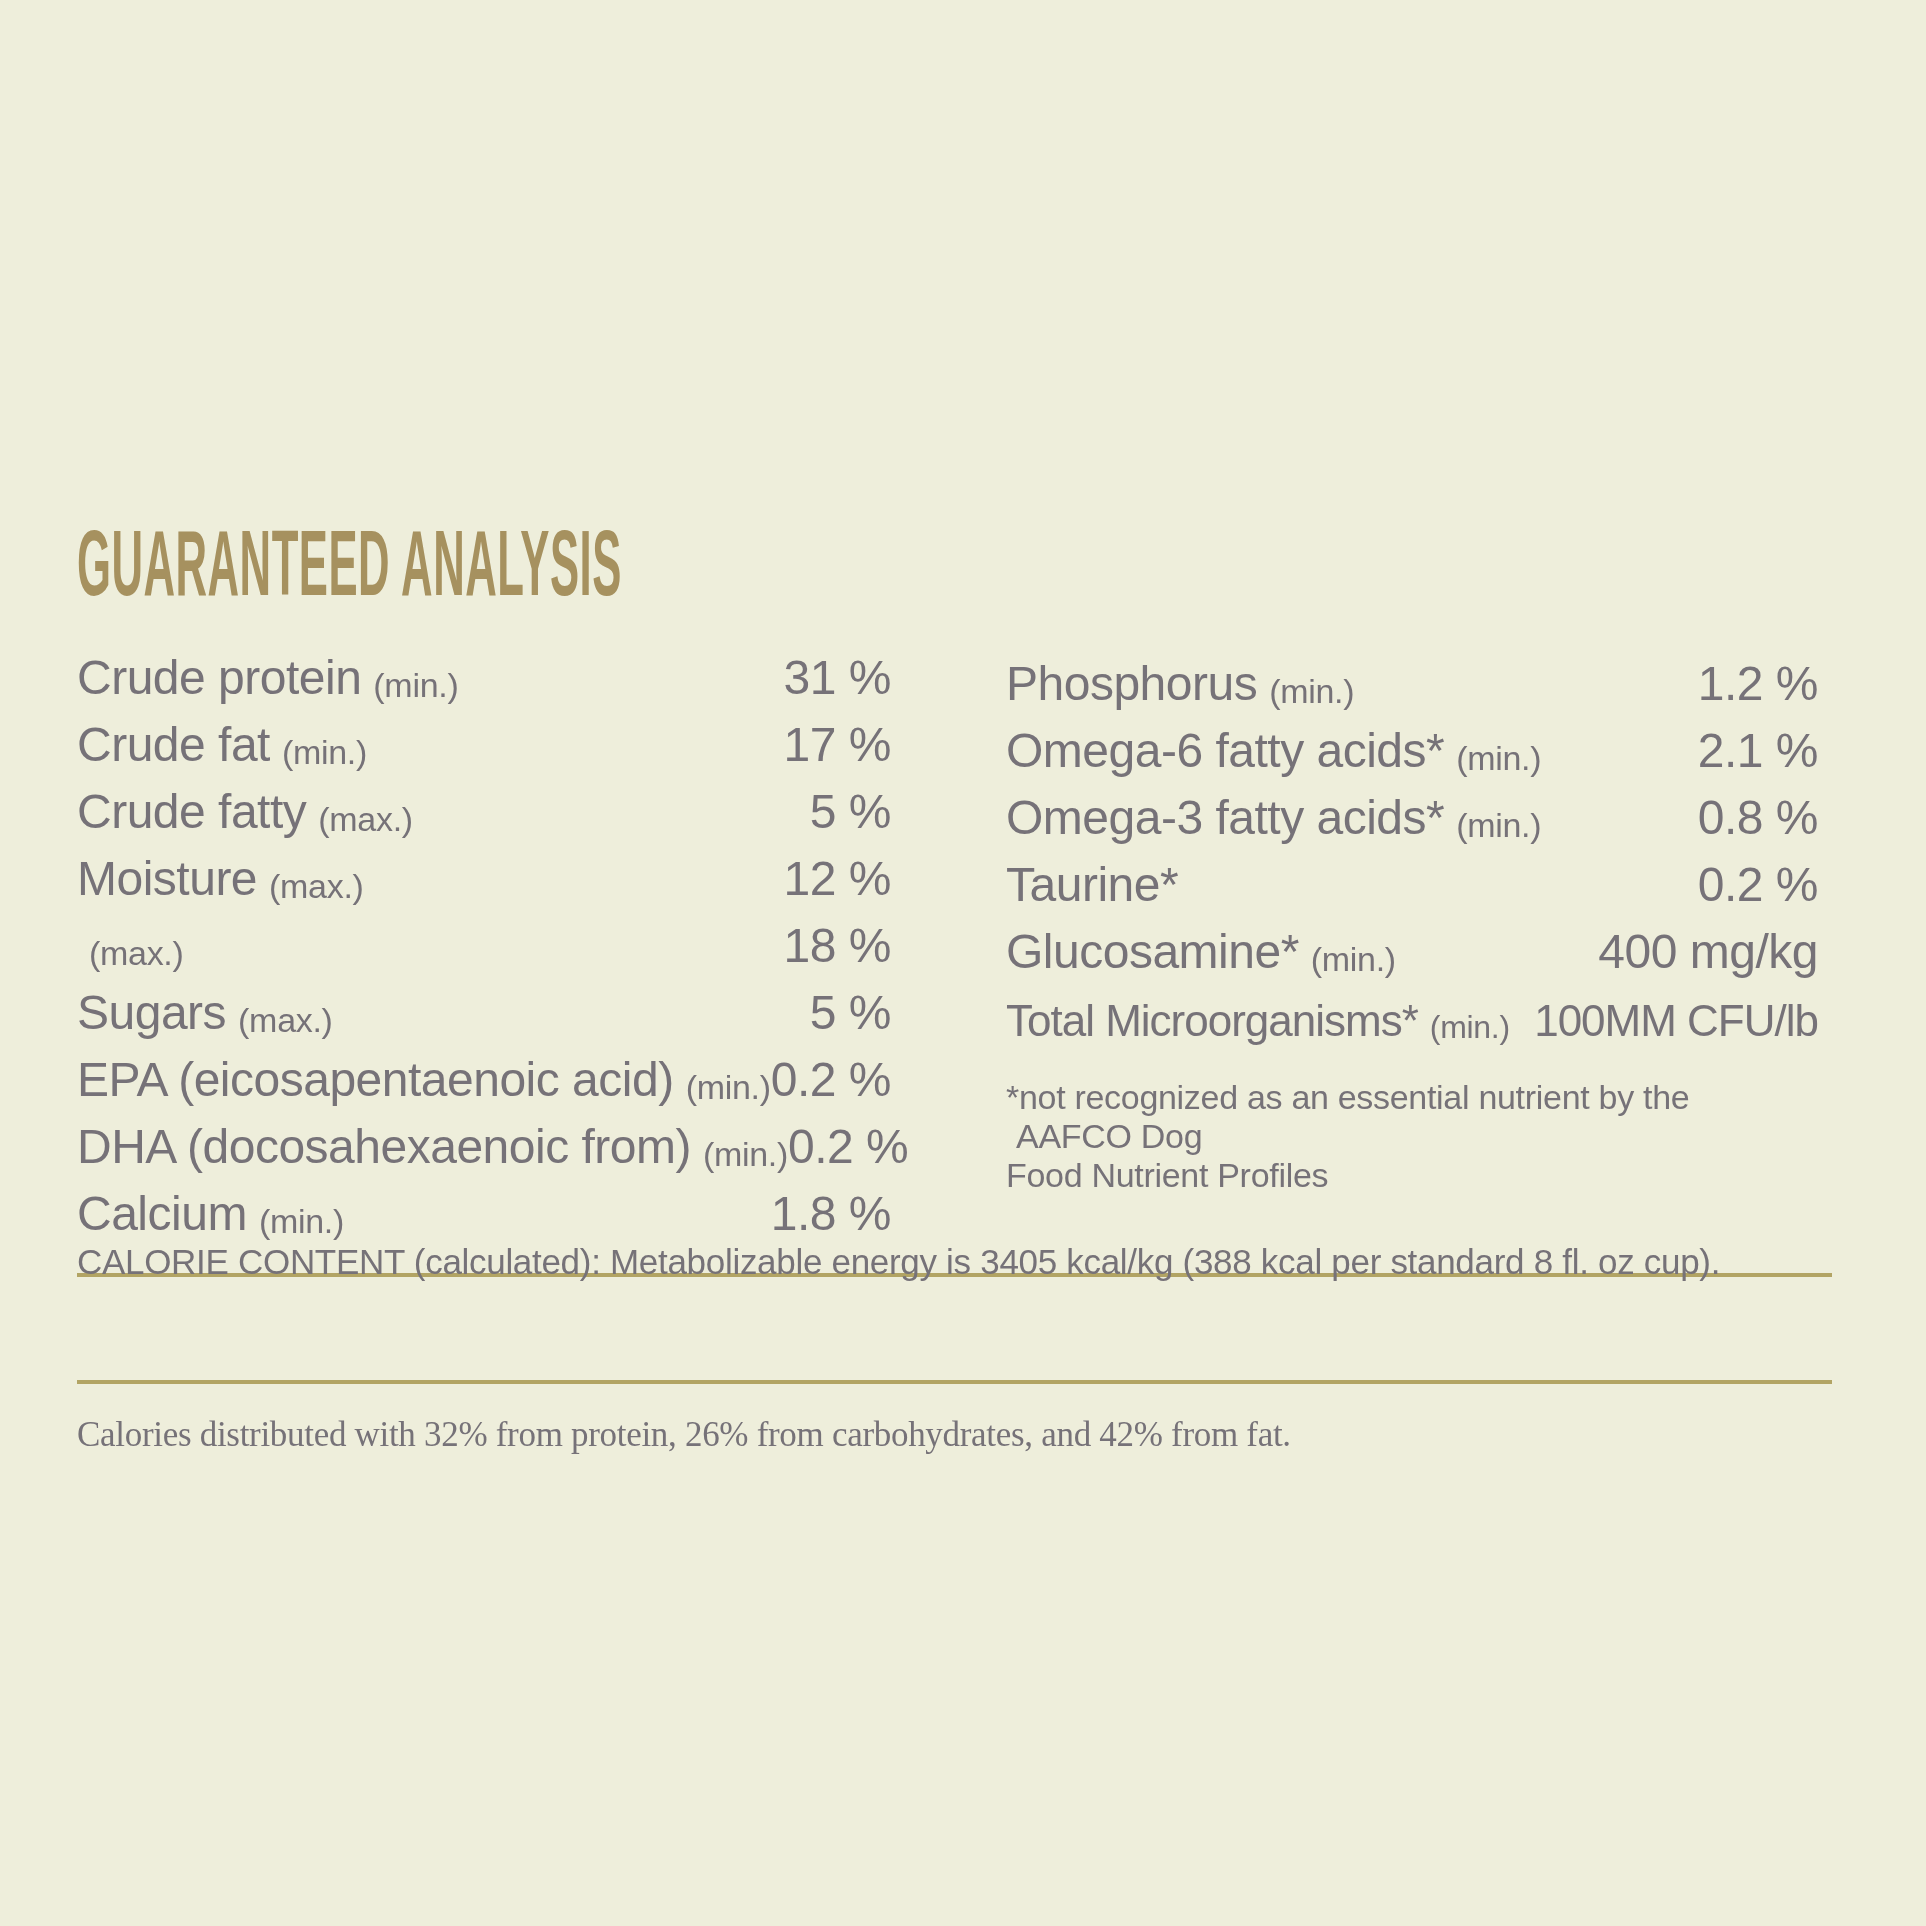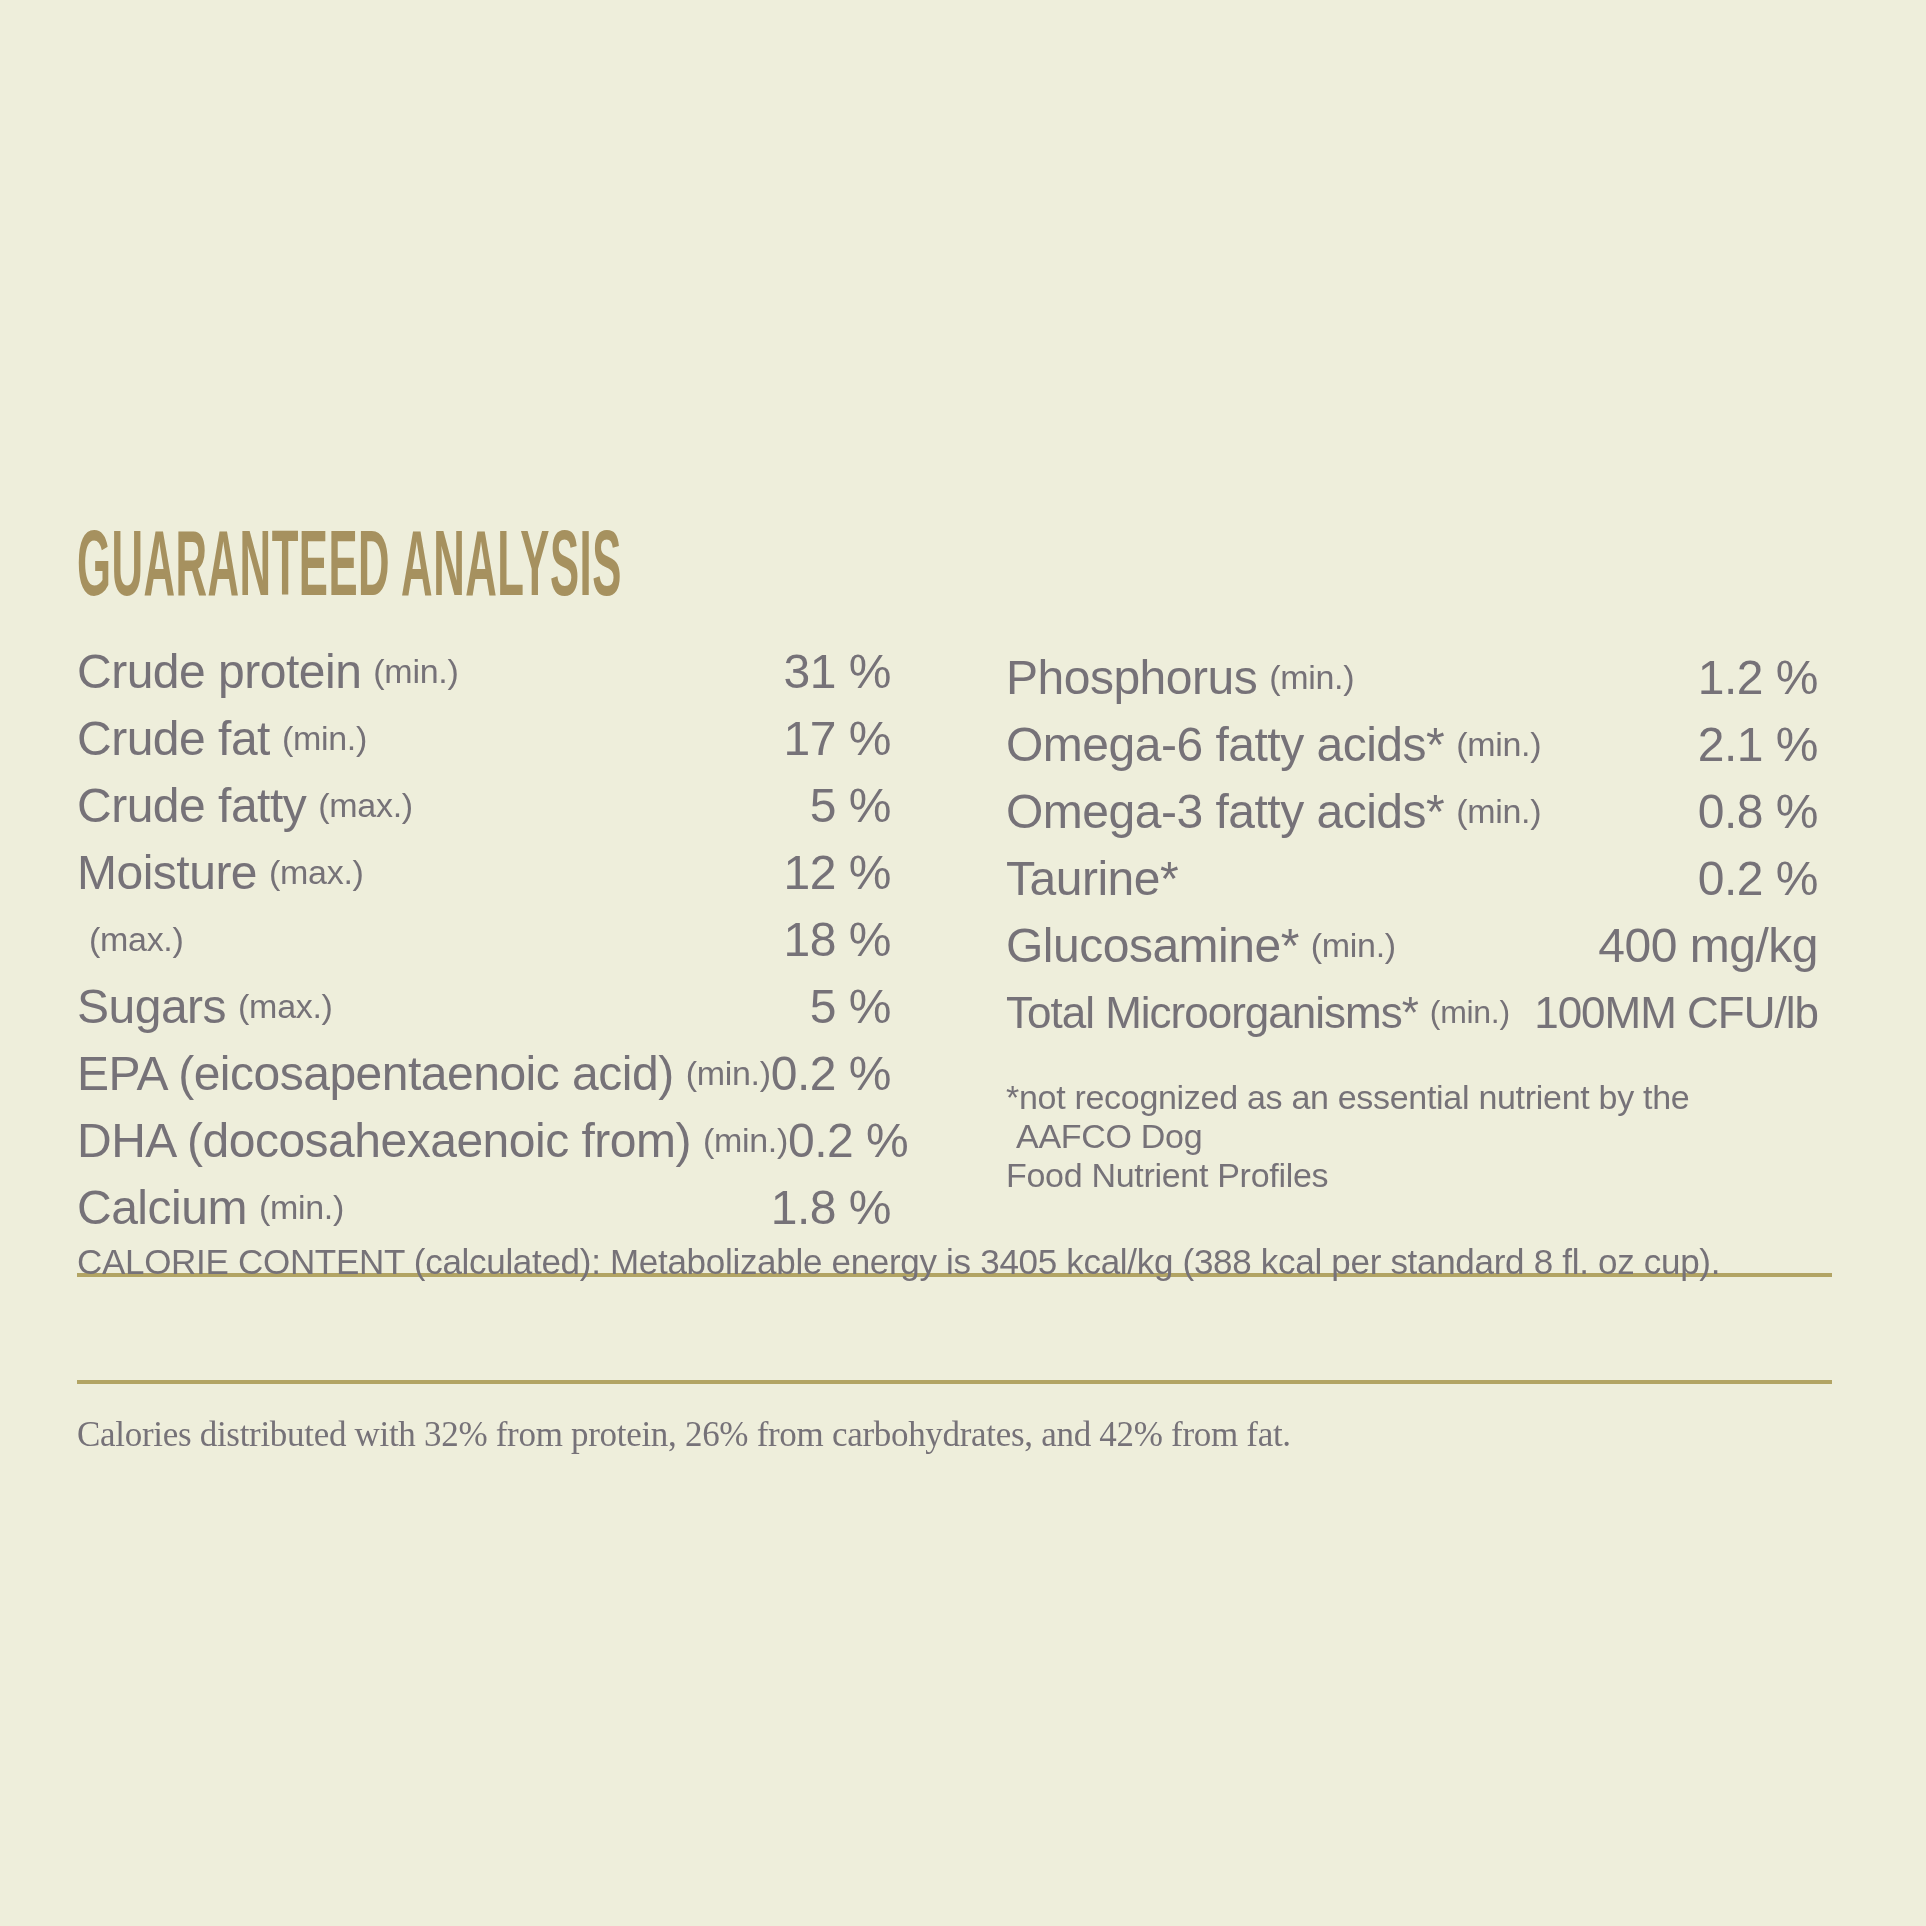--- a/index.html
+++ b/index.html
@@ -26,21 +26,21 @@
   .col {
     position: absolute;
     display: flex;
     flex-direction: column;
   }
   .col-left  { left: 77px;   top: 638px; width: 814px; }
   .col-right { left: 1006px; top: 644px; width: 812px; }
   .row {
     height: 67px;
     display: flex;
-    align-items: center;
+    align-items: flex-end;
     white-space: nowrap;
     font-size: 48px;
     letter-spacing: -0.5px;
   }
   .row .q   { font-size: 34px; margin-left: 12px; letter-spacing: -0.3px; }
   .row .val { margin-left: auto; }
   .row.tight { font-size: 44px; letter-spacing: -1px; }
   .row.tight .q { font-size: 32px; }
   .species {
     margin-top: 2px;

